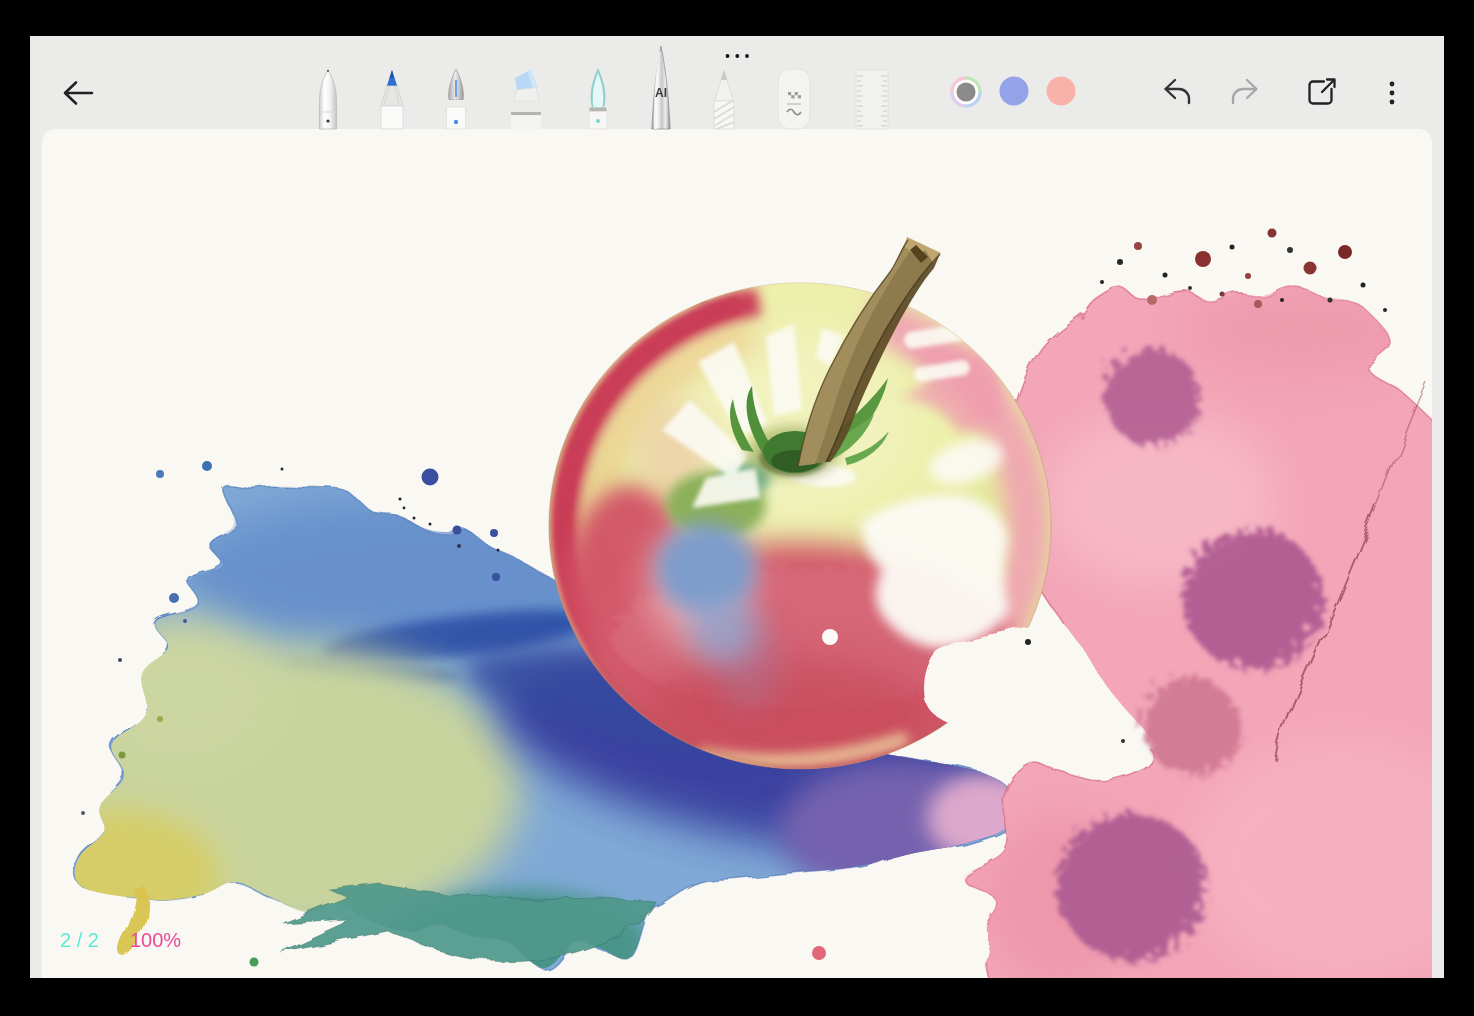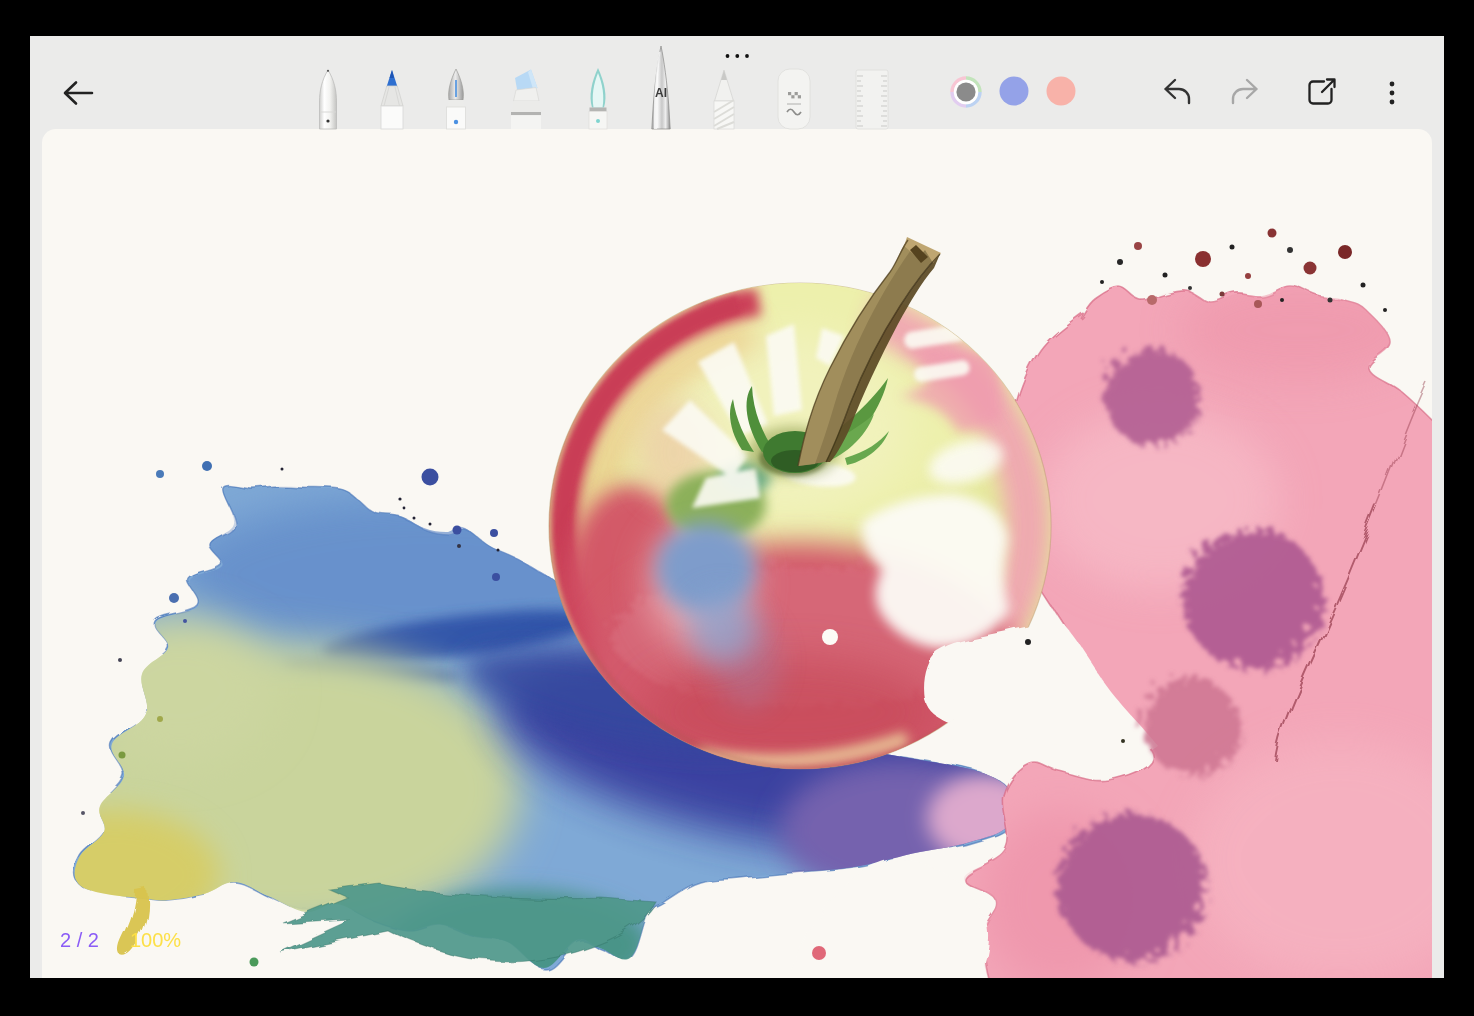--- a/index.html
+++ b/index.html
@@ -1,22 +1,22 @@
 <!DOCTYPE html>
 <html><head>
 <meta charset="utf-8">
 <style>
   html,body{margin:0;padding:0;}
   body{width:1474px;height:1016px;background:#000;position:relative;overflow:hidden;
        font-family:"Liberation Sans", sans-serif;}
   .screen{position:absolute;left:30px;top:36px;width:1414px;height:942px;background:#ebebea;}
   .canvas{position:absolute;left:42px;top:129px;width:1390px;height:849px;background:#faf8f3;
           border-radius:14px 14px 0 0;overflow:hidden;}
-  .pagetext{position:absolute;left:60px;top:929px;color:#8b5cf6;font-size:20px;z-index:30;}
-  .pagetext2{position:absolute;left:130px;top:929px;color:#fde047;font-size:20px;z-index:30;}
+  .pagetext{position:absolute;left:60px;top:929px;color:#5eead4;font-size:20px;z-index:30;}
+  .pagetext2{position:absolute;left:130px;top:929px;color:#ec4899;font-size:20px;z-index:30;}
 </style>
 </head>
 <body>
 <div class="screen"></div>
 
 <svg id="toolbar" width="1474" height="1016" viewBox="0 0 1474 1016" style="position:absolute;left:0;top:0;z-index:10">
 
   <g stroke="#222" stroke-width="2.6" fill="none" stroke-linecap="round" stroke-linejoin="round">
     <path d="M92,93 H66 M76,82.5 L65,93 L76,103.5"></path>
   </g>

